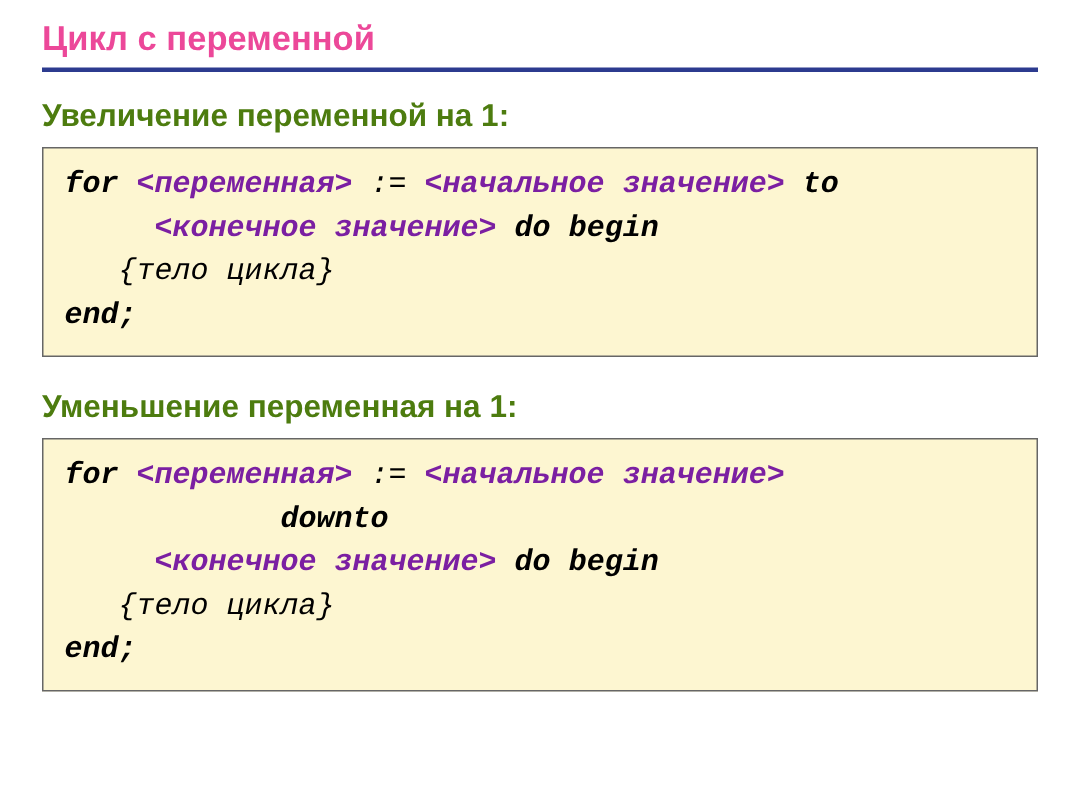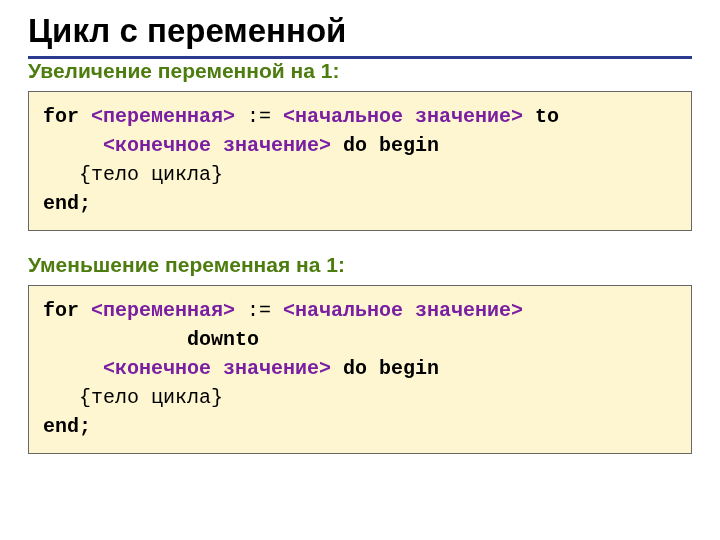--- a/index.html
+++ b/index.html
@@ -4,43 +4,44 @@
 <style>
   * { margin: 0; padding: 0; box-sizing: border-box; }
   body {
     width: 720px;
     height: 540px;
     background: #fff;
     font-family: Arial, Helvetica, sans-serif;
     padding: 12px 28px 20px 28px;
   }
   .title {
-    font-size: 33px;
+    font-size: 23px;
     font-weight: bold;
-    color: #000000;
+    color: #ec4899;
     padding-bottom: 6px;
     border-bottom: 3px solid #2c3b8f;
+    margin-bottom: 18px;
   }
   .subtitle {
     font-size: 21px;
     font-weight: bold;
     color: #4d7c0f;
     margin-bottom: 8px;
   }
   .code-box {
     background: #fdf6d1;
     border: 1px solid #666;
     padding: 10px 14px 12px 14px;
     margin-bottom: 22px;
     font-family: "Courier New", Courier, monospace;
     font-size: 20px;
     line-height: 1.45;
     color: #000;
   }
-  .code-box .line { white-space: pre; }
+  .code-box .line { white-space: pre; font-style: italic; }
   .kw { color: #000; font-weight: bold; }
   .ph { color: #7b1fa2; font-weight: bold; }
 </style>
 </head>
 <body>
 
 <div class="title">Цикл с переменной</div>
 
 <div class="subtitle">Увеличение переменной на 1:</div>
 

